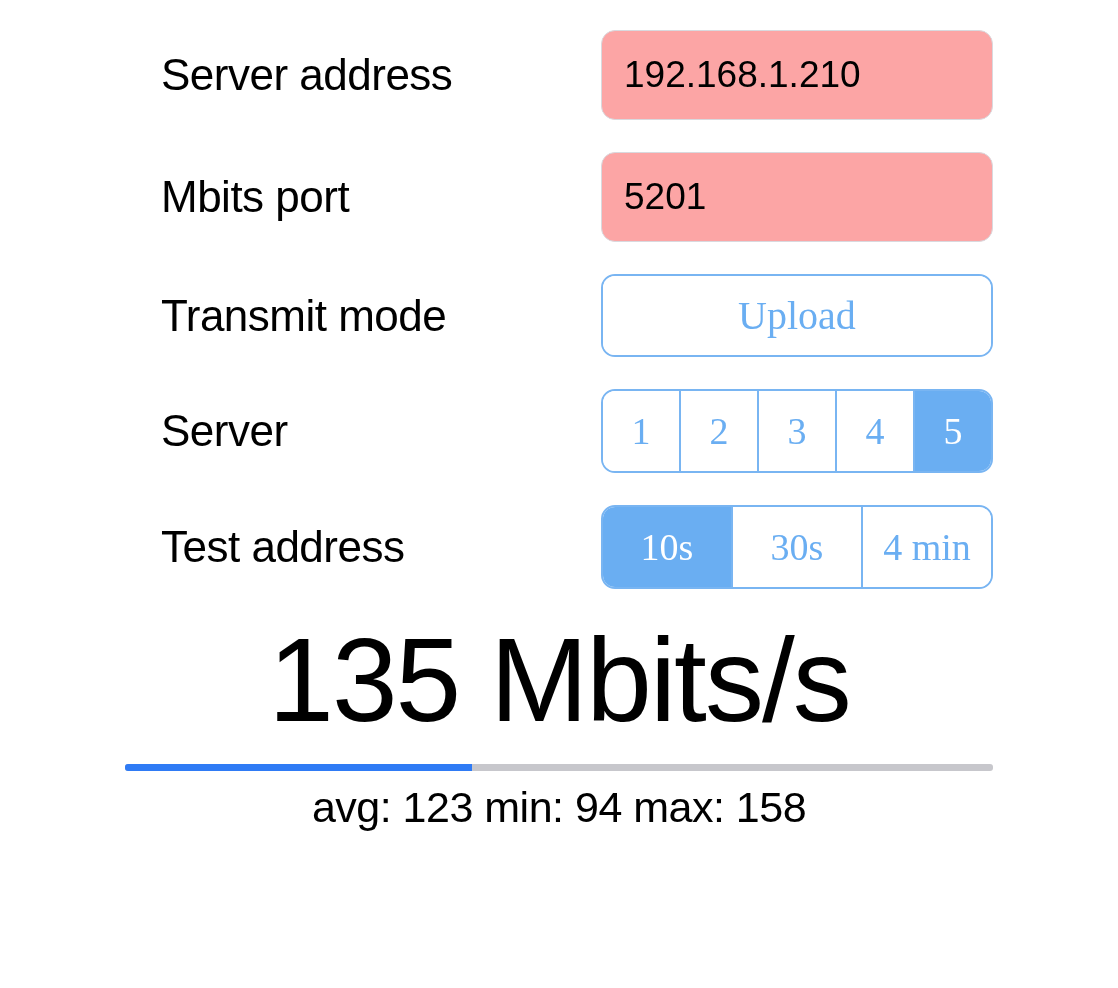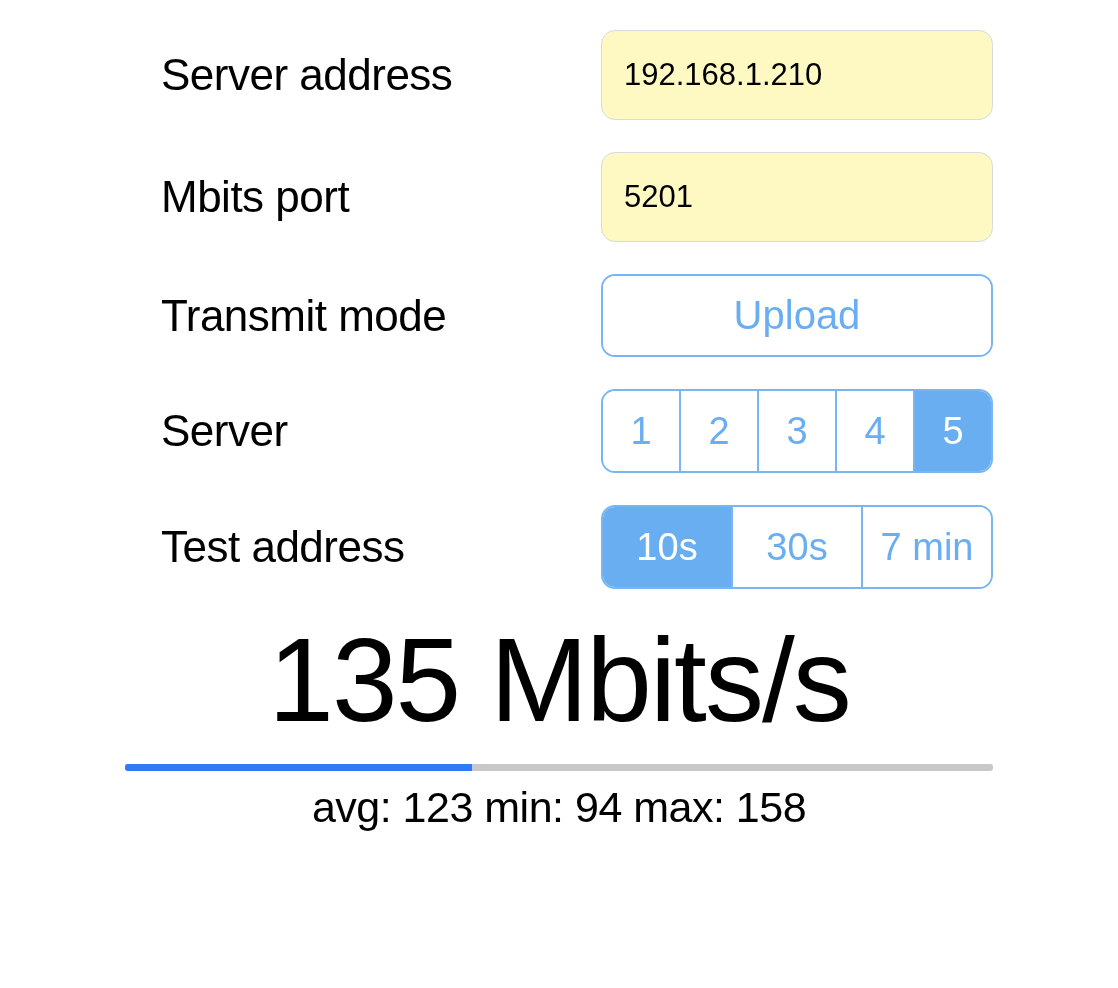--- a/index.html
+++ b/index.html
@@ -38,41 +38,41 @@
   }
   .control-area{
     flex:1 1 auto;
     display:flex;
   }
   input[type=text]{
     width:100%;
     height:90px;
     border:1.5px solid var(--field-border);
     border-radius:14px;
-    font-size:31px;
+    font-size:37px;
     font-family:inherit;
     color:#000;
     padding:16px 22px;
     outline:none;
-    background:#fef9c3;
+    background:#fca5a5;
   }
   .seg{
     display:flex;
     width:100%;
     border:2px solid var(--accent-border);
     border-radius:14px;
     overflow:hidden;
   }
   .seg button{
     flex:1 1 0;
     border:none;
     background:#fff;
     color:var(--accent);
     font-size:40px;
-    font-family:Liberation Sans, sans-serif;
+    font-family:Liberation Serif, serif;
     height:79px;
     cursor:pointer;
     padding:4px;
   }
   .seg.compact button{
     font-size:38px;
     height:80px;
   }
   .seg button + button{
     border-left:2px solid var(--accent-border);
@@ -150,21 +150,21 @@
         </div>
     </div>
   </div>
 
   <div class="row">
     <div class="label">Test address</div>
     <div class="control-area">
       <div class="seg compact">
           <button type="button" class="active">10s</button>
           <button type="button">30s</button>
-          <button type="button">7 min</button>
+          <button type="button">4 min</button>
         </div>
     </div>
   </div>
 
 </div>
 
 <div class="result">
   <div class="big">
     <span>135</span>
     <span>Mbits/s</span>

